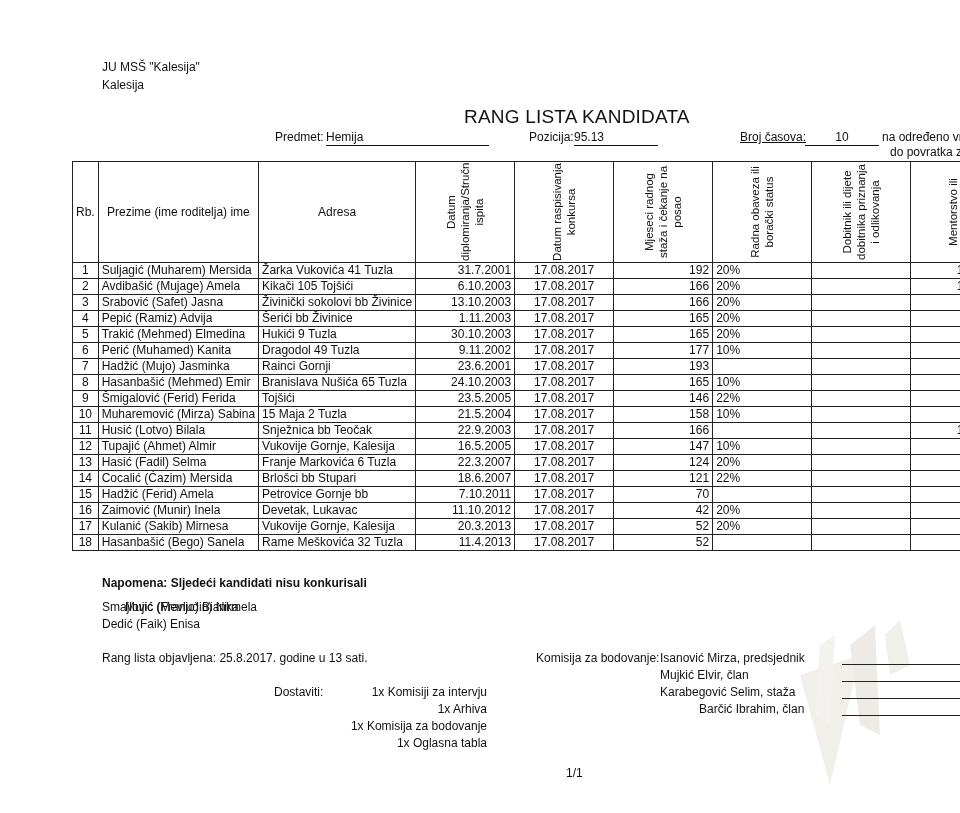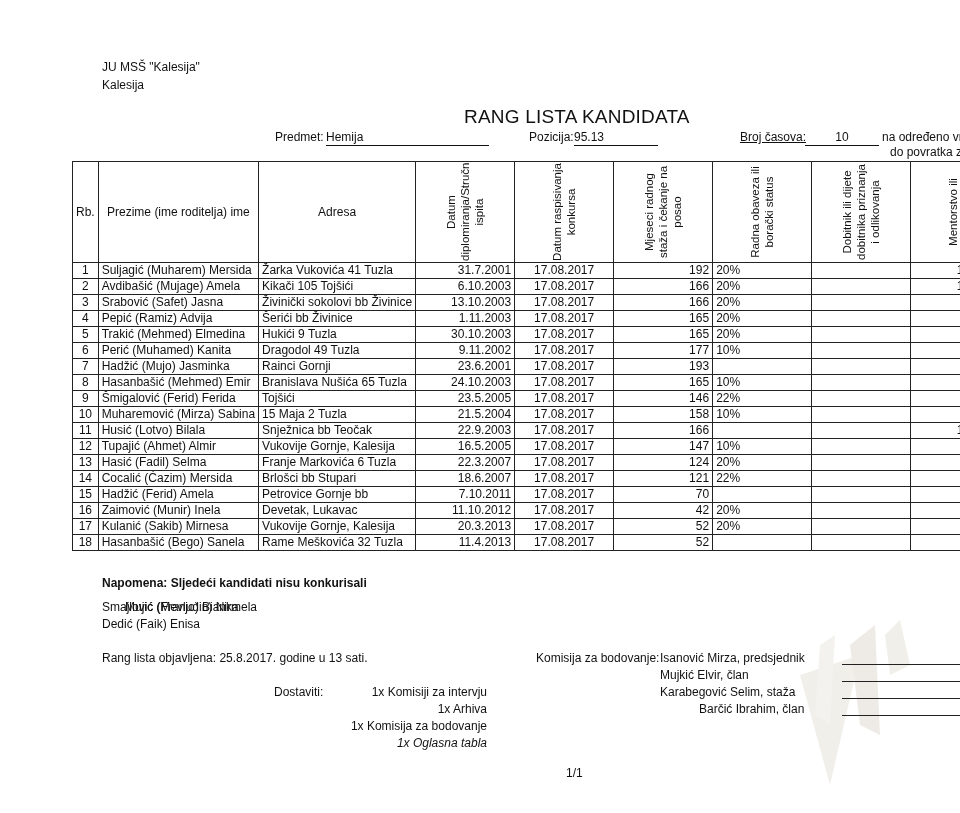--- a/index.html
+++ b/index.html
@@ -319,21 +319,21 @@
 <div class="abs note">Napomena: Sljedeći kandidati nisu konkurisali</div>
 <div class="abs list-item" style="top:600px;">Smajlović (Franjo) Bianka</div>
 <div class="abs list-item" style="top:617px;">Dedić (Faik) Enisa</div>
 <div class="abs list-item" style="top:600px;margin-left:23px;">Mujić (Mevludin) Nirmela</div>
 <div class="abs list-item" style="top:651px;">Rang lista objavljena: 25.8.2017. godine u 13 sati.</div>
 
 <div class="abs" style="left:274px; top:685px;">Dostaviti:</div>
 <div class="abs" style="right:473px; top:685px; text-align:left;">1x Komisiji za intervju</div>
 <div class="abs" style="right:473px; top:702px; text-align:right;">1x Arhiva</div>
 <div class="abs" style="right:473px; top:719px; text-align:right;margin-left:20px;">1x Komisija za bodovanje</div>
-<div class="abs" style="right:473px; top:736px; text-align:right;font-style:italic;">1x Oglasna tabla</div>
+<div class="abs" style="right:473px; top:736px; text-align:right;">1x Oglasna tabla</div>
 
 <svg class="watermark" viewBox="0 0 200 200">
   <polygon points="40,60 100,40 70,170" fill="#d8d2c4"></polygon>
   <polygon points="90,30 115,10 120,120 100,110" fill="#cfc8b8"></polygon>
   <polygon points="125,20 140,5 150,50 130,60" fill="#d8d2c4"></polygon>
   <polygon points="60,30 75,20 70,110 55,100" fill="#e0dbd0"></polygon>
 </svg>
 
 <div class="abs" style="left:536px; top:651px;">Komisija za bodovanje:</div>
 <div class="abs" style="left:660px; top:651px;">Isanović Mirza, predsjednik</div>

